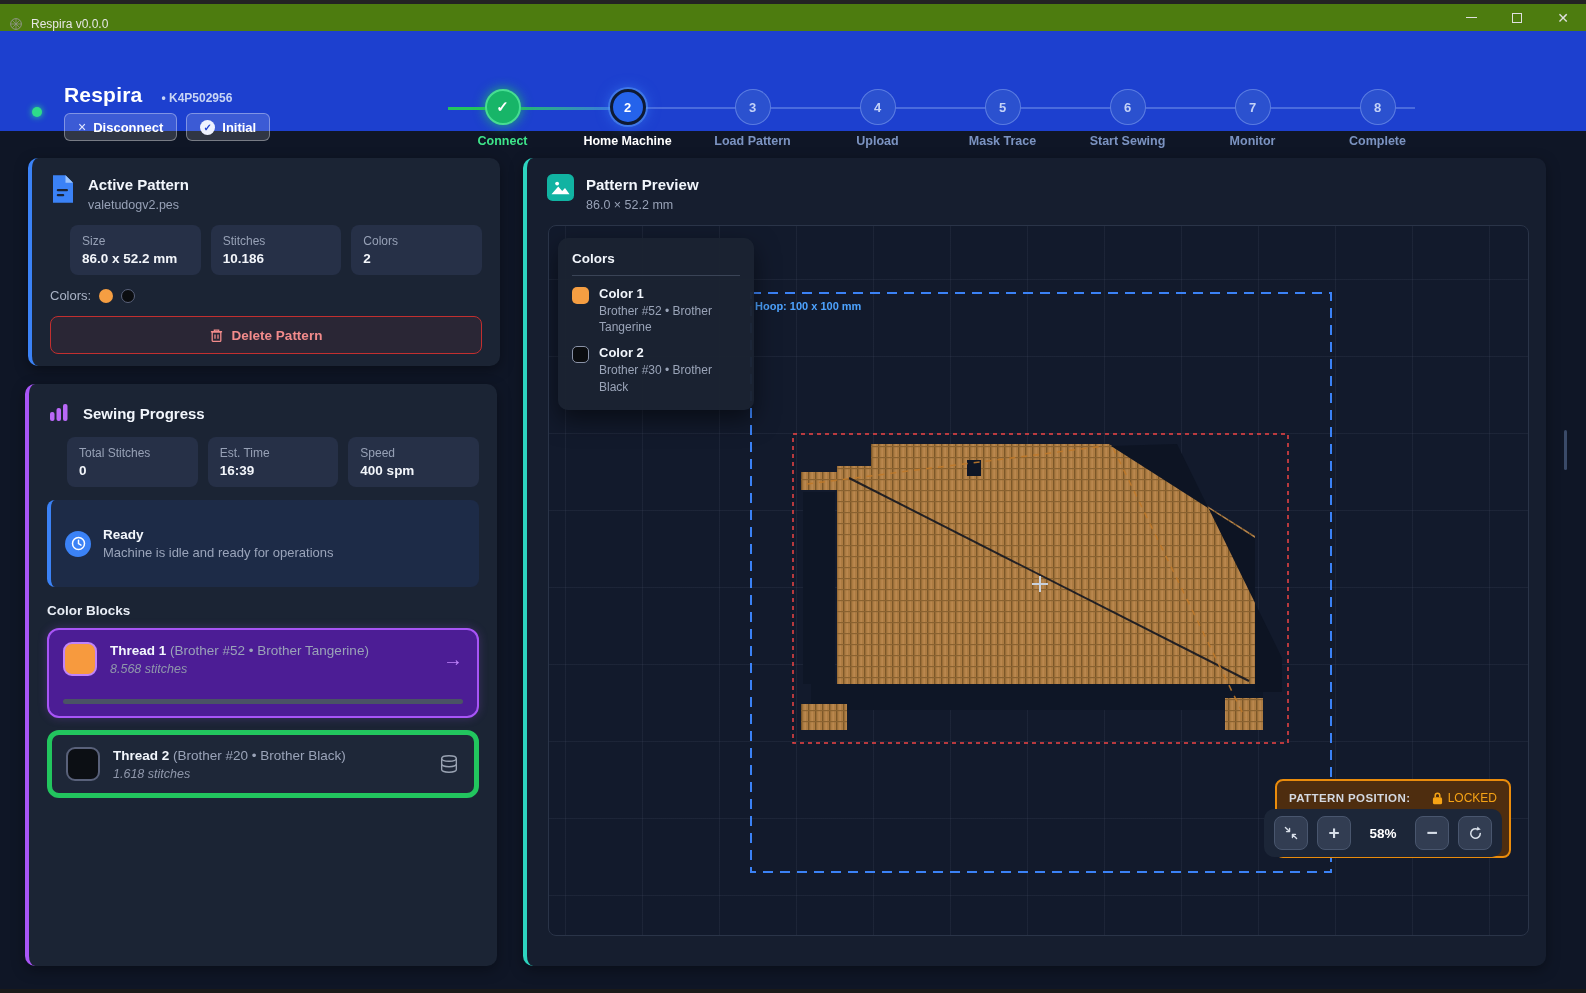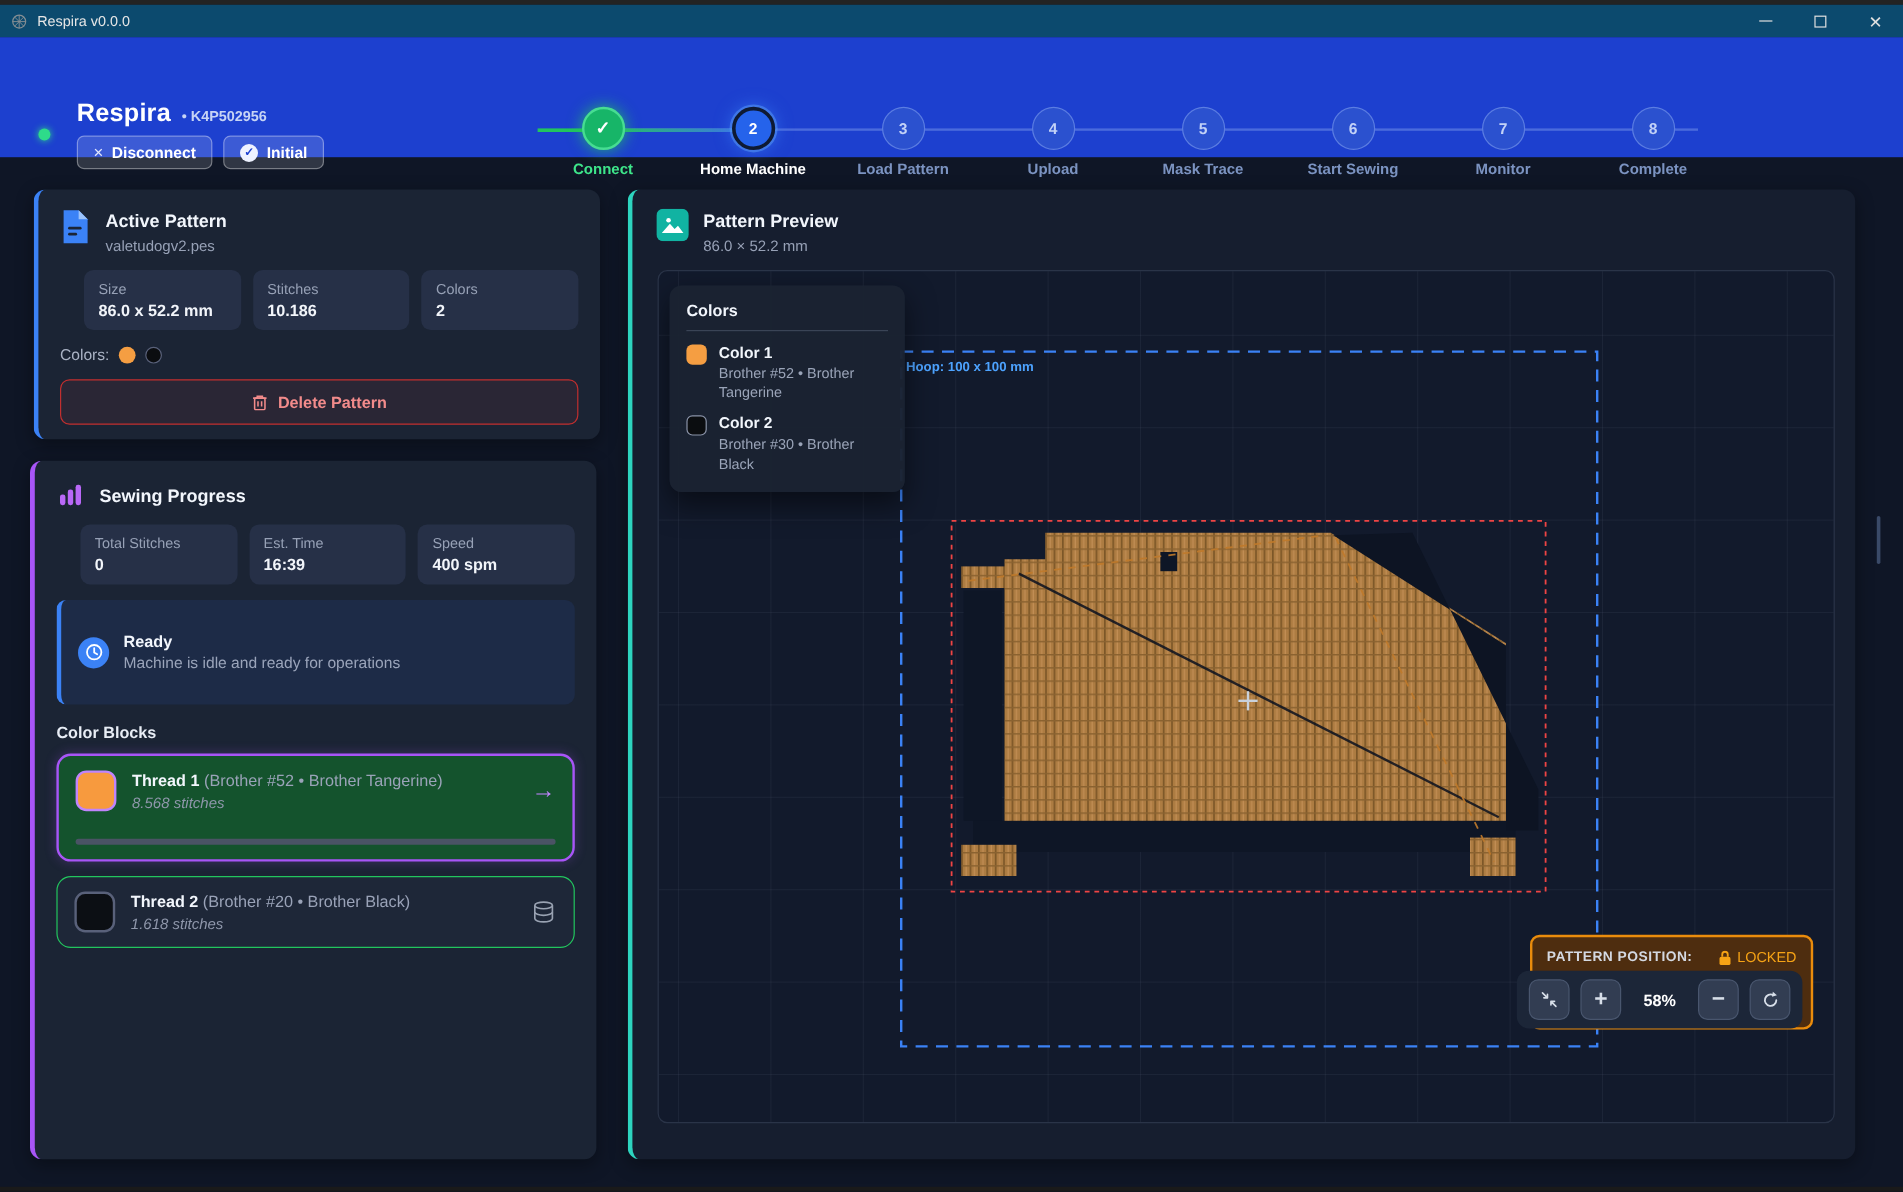--- a/index.html
+++ b/index.html
@@ -1,35 +1,35 @@
 <!DOCTYPE html>
 <html><head>
 <meta charset="utf-8">
 <style>
   * { margin:0; padding:0; box-sizing:border-box; }
   html,body { width:1586px; height:993px; overflow:hidden; background:#0f1626;
     font-family:"Liberation Sans", sans-serif; color:#e9eef7; }
 
   
   .top-sliver { position:absolute; left:0; top:0; width:1586px; height:4px; background:#232323; }
-  .titlebar { position:absolute; left:0; top:4px; width:1586px; height:27px; background:#0c4a6e;
-    display:flex; align-items:center; }
+  .titlebar { position:absolute; left:0; top:4px; width:1586px; height:27px; background:#4d7c0f;
+    display:flex; align-items:flex-end; }
   .app-ico { width:14px; height:14px; margin-left:9px; opacity:.85; }
   .tb-title { font-size:12px; color:#e6e6e6; margin-left:8px; }
   .win-btns { margin-left:auto; display:flex; height:100%; }
   .win-btn { width:46px; height:100%; display:flex; align-items:center; justify-content:center; color:#e0e0e0; }
   .glyph-min { width:11px; height:1px; background:#e0e0e0; }
   .glyph-max { width:10px; height:10px; border:1px solid #e0e0e0; }
   .glyph-close { font-size:14px; line-height:1; }
 
   
   .header { position:absolute; left:0; top:31px; width:1586px; height:100px; background:#1d40cf; }
   .conn-dot { position:absolute; left:32px; top:76px; width:10px; height:10px; border-radius:50%;
     background:#2edb8a; box-shadow:0 0 6px #2edb8a; }
-  .brand-row { position:absolute; left:64px; top:52px; display:flex; align-items:baseline; gap:9px; }
+  .brand-row { position:absolute; left:64px; top:52px; display:flex; align-items:baseline; gap:19px; }
   .brand { font-size:21px; font-weight:bold; color:#fff; letter-spacing:.2px; }
   .serial { font-size:12px; color:#c7d4f5; font-weight:bold; }
   .hdr-btns { position:absolute; left:64px; top:82px; display:flex; gap:9px; }
   .hdr-btn { height:28px; display:flex; align-items:center; gap:7px; padding:0 13px;
     background:rgba(255,255,255,.14); border:1px solid rgba(255,255,255,.35); border-radius:6px;
     color:#fff; font-size:13px; font-weight:bold; }
   .x-ico { font-size:14px; color:#e3e9ff; font-weight:normal; }
   .chk-circle { width:15px; height:15px; border-radius:50%; background:#eef2ff; color:#1d40cf;
     font-size:10px; font-weight:bold; display:flex; align-items:center; justify-content:center; }
 
@@ -83,22 +83,22 @@
     padding:27px 14px; display:flex; gap:12px; align-items:center; }
   .status-title { font-size:13.5px; font-weight:bold; color:#f2f6fc; }
   .status-desc { font-size:13px; color:#9aa4ba; margin-top:3px; }
   .clock { width:26px; height:26px; border-radius:50%; background:#3b82f6; flex:none;
     display:flex; align-items:center; justify-content:center; }
 
   .cb-label { margin-top:16px; font-size:13.5px; font-weight:bold; color:#e8edf5; }
 
   .thread { border-radius:12px; margin-top:10px; padding:12px 14px; display:flex; align-items:center; gap:13px;
     flex-wrap:wrap; }
-  .thread.t1 { border:2px solid #a855f7; background:#14532d; box-shadow:0 0 10px rgba(168,85,247,.25); }
-  .thread.t2 { border:1px solid #22c55e; background:#1e2738;margin-top:12px; }
+  .thread.t1 { border:2px solid #a855f7; background:#4c1d95; box-shadow:0 0 10px rgba(168,85,247,.25); }
+  .thread.t2 { border:5px solid #22c55e; background:#1e2738;margin-top:12px; }
   .swatch { width:34px; height:34px; border-radius:9px; flex:none; }
   .swatch.s1 { border:2px solid #c084fc; }
   .swatch.s2 { border:2px solid #59617a; }
   .thread-main { flex:1; min-width:0; }
   .thread-name { font-size:13.5px; color:#f2f6fc; }
   .thread-name b { font-weight:bold; }
   .thread-detail { color:#9aa3b8; font-weight:normal; }
   .thread-stitches { font-size:12.5px; color:#8f97ab; margin-top:4px;font-style:italic; }
   .arrow { color:#c084fc; font-size:20px; font-weight:bold; }
   .progress { width:100%; height:5px; background:#4a5365; border-radius:3px; margin-top:10px; }

